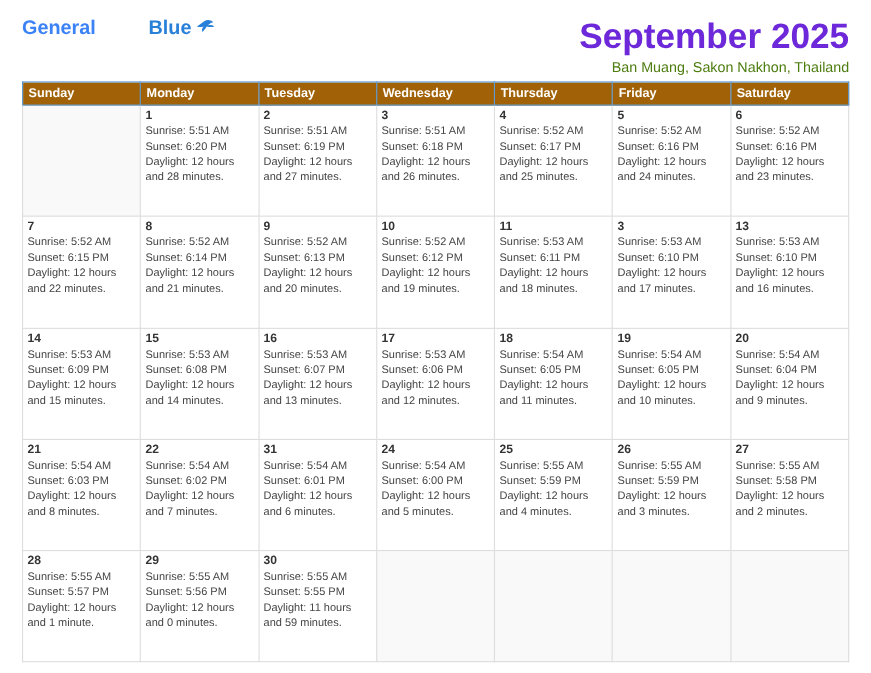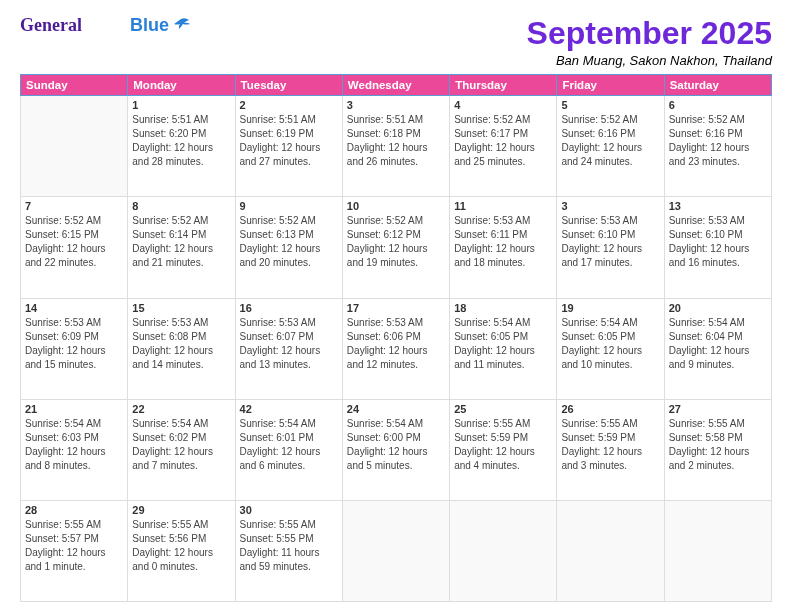--- a/index.html
+++ b/index.html
@@ -27,46 +27,45 @@
       display: flex;
       flex-direction: column;
       align-items: flex-start;
     }
     .logo-text {
       font-size: 18px;
       font-weight: bold;
       color: #333;
       line-height: 1.1;
     }
-    .logo-text .general { color: #4c1d95; font-family: Liberation Serif, serif; }
+    .logo-text .general { color: #3b82f6; }
     .logo-text .blue { color: #2980d9; padding-left: 48px; }
     .title-block {
       text-align: right;
     }
     .month-title {
       font-size: 32px;
       font-weight: bold;
       color: #6d28d9;
       line-height: 1.1;
     }
     .location {
       font-size: 13px;
-      color: #000000;
+      color: #4d7c0f;
       margin-top: 2px;
-      font-style: italic;
     }
     .calendar {
       flex: 1;
       border: 1px solid #ccc;
       border-collapse: collapse;
       width: 100%;
       table-layout: fixed;
     }
     .calendar th {
-      background-color: #ec4899;
+      background-color: #a16207;
       color: #fff;
       font-size: 11.5px;
       font-weight: bold;
       text-align: left;
       padding: 4px 5px;
       border: 1px solid #5a9ad5;
     }
     .calendar td {
       vertical-align: top;
       border: 1px solid #ddd;
@@ -281,21 +280,21 @@
 and 8 minutes.</div>
           </td>
           <td>
             <span class="day-number">22</span>
             <div class="day-info" style="white-space: pre-line;">Sunrise: 5:54 AM
 Sunset: 6:02 PM
 Daylight: 12 hours
 and 7 minutes.</div>
           </td>
           <td>
-            <span class="day-number">42</span>
+            <span class="day-number">31</span>
             <div class="day-info" style="white-space: pre-line;">Sunrise: 5:54 AM
 Sunset: 6:01 PM
 Daylight: 12 hours
 and 6 minutes.</div>
           </td>
           <td>
             <span class="day-number">24</span>
             <div class="day-info" style="white-space: pre-line;">Sunrise: 5:54 AM
 Sunset: 6:00 PM
 Daylight: 12 hours

